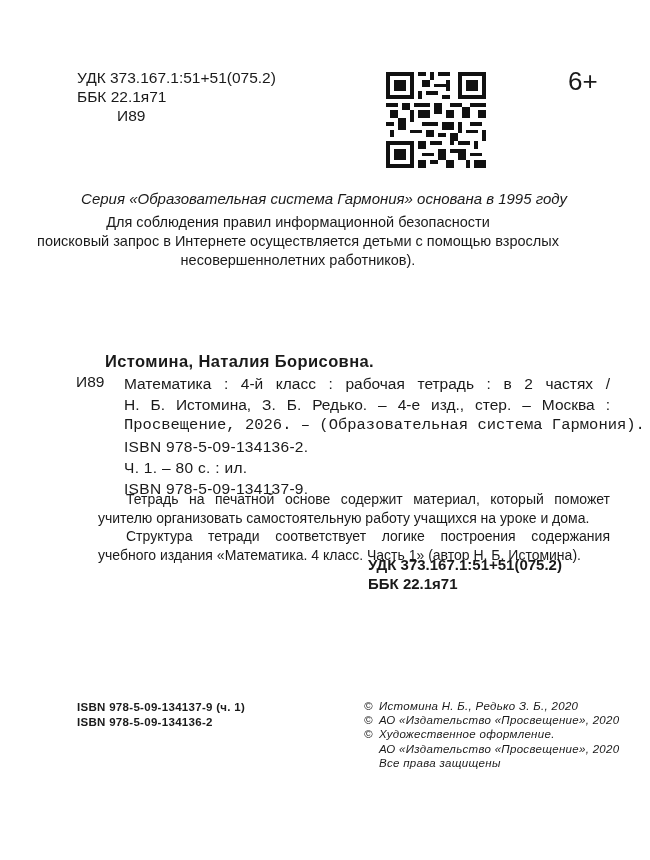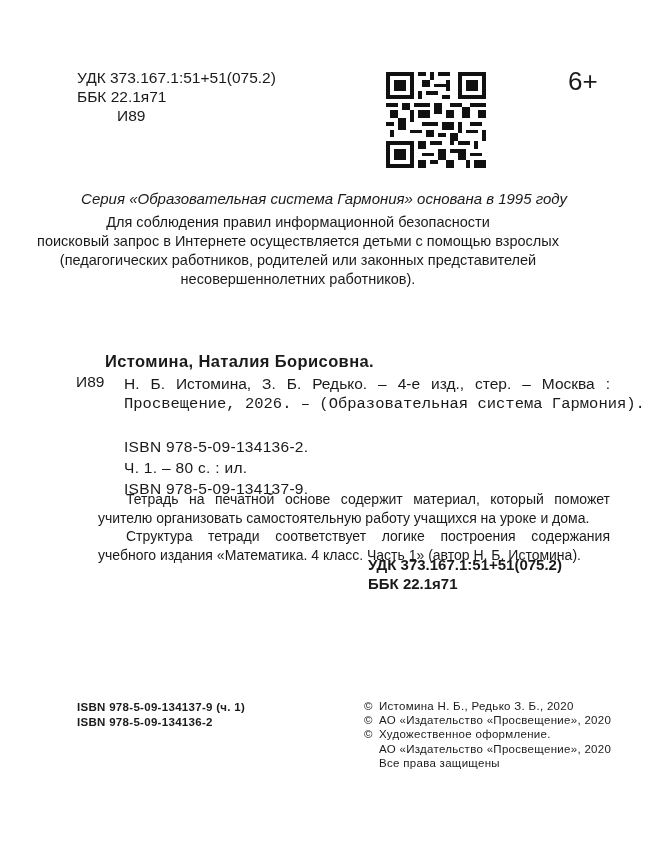--- a/index.html
+++ b/index.html
@@ -20,21 +20,21 @@
     .desc { left: 124px; top: 373px; font-size: 15.5px; line-height: 21px; width: 486px; }
     .desc .line { display: block; text-align: justify; text-align-last: justify; }
     .desc .line.last { text-align-last: left; font-family: Liberation Mono, monospace; }
     .isbns { left: 124px; top: 436px; font-size: 15.5px; line-height: 21px; letter-spacing: 0.3px; }
     .isbns .line { display: block; padding-left: 0; }
     .isbns .line.sub { padding-left: 0; }
     .annot { left: 98px; top: 490px; width: 512px; font-size: 14px; line-height: 18.5px; white-space: normal; }
     .annot p { margin: 0; text-indent: 28px; text-align: justify; }
     .udc-bold { left: 368px; top: 555px; font-size: 15px; font-weight: bold; line-height: 19px; }
     .isbn-bottom { left: 77px; top: 700px; font-size: 11.5px; font-weight: bold; line-height: 14.5px; letter-spacing: 0.3px; }
-    .copyright { left: 364px; top: 699px; font-size: 11.5px; line-height: 14.2px; letter-spacing: 0.3px; }
+    .copyright { left: 364px; top: 699px; font-size: 11.5px; line-height: 14.2px; letter-spacing: 0.3px; font-style: italic; }
     .copyright .line { display: block; }
     .copyright .sym { display: inline-block; width: 15px; }
     .copyright .cont { padding-left: 15px; }
   </style>
 </head>
 <body>
 
 <div class="abs codes">
   <div>УДК 373.167.1:51+51(075.2)</div>
   <div>ББК 22.1я71</div>
@@ -109,29 +109,29 @@
   </svg>
 </div>
 
 <div class="abs age">6+</div>
 
 <div class="abs series">Серия «Образовательная система Гармония» основана в 1995 году</div>
 
 <div class="abs safety">
   <div>Для соблюдения правил информационной безопасности</div>
   <div>поисковый запрос в Интернете осуществляется детьми с помощью взрослых</div>
-  <div>(педагогических работников, родителей или законных представителей</div>
   <div>несовершеннолетних работников).</div>
 </div>
 
 <div class="abs author">Истомина, Наталия Борисовна.</div>
 
 <div class="abs catalog-code">И89</div>
 
 <div class="abs desc">
+  <span class="line">Математика : 4-й класс : рабочая тетрадь : в 2 частях /</span>
   <span class="line">Н. Б. Истомина, З. Б. Редько. – 4-е изд., стер. – Москва :</span>
   <span class="line last">Просвещение, 2026. – (Образовательная система Гармония).</span>
 </div>
 
 <div class="abs isbns">
   <span class="line">ISBN 978-5-09-134136-2.</span>
   <span class="line sub">Ч. 1. – 80 с. : ил.</span>
   <span class="line">ISBN 978-5-09-134137-9.</span>
 </div>
 

